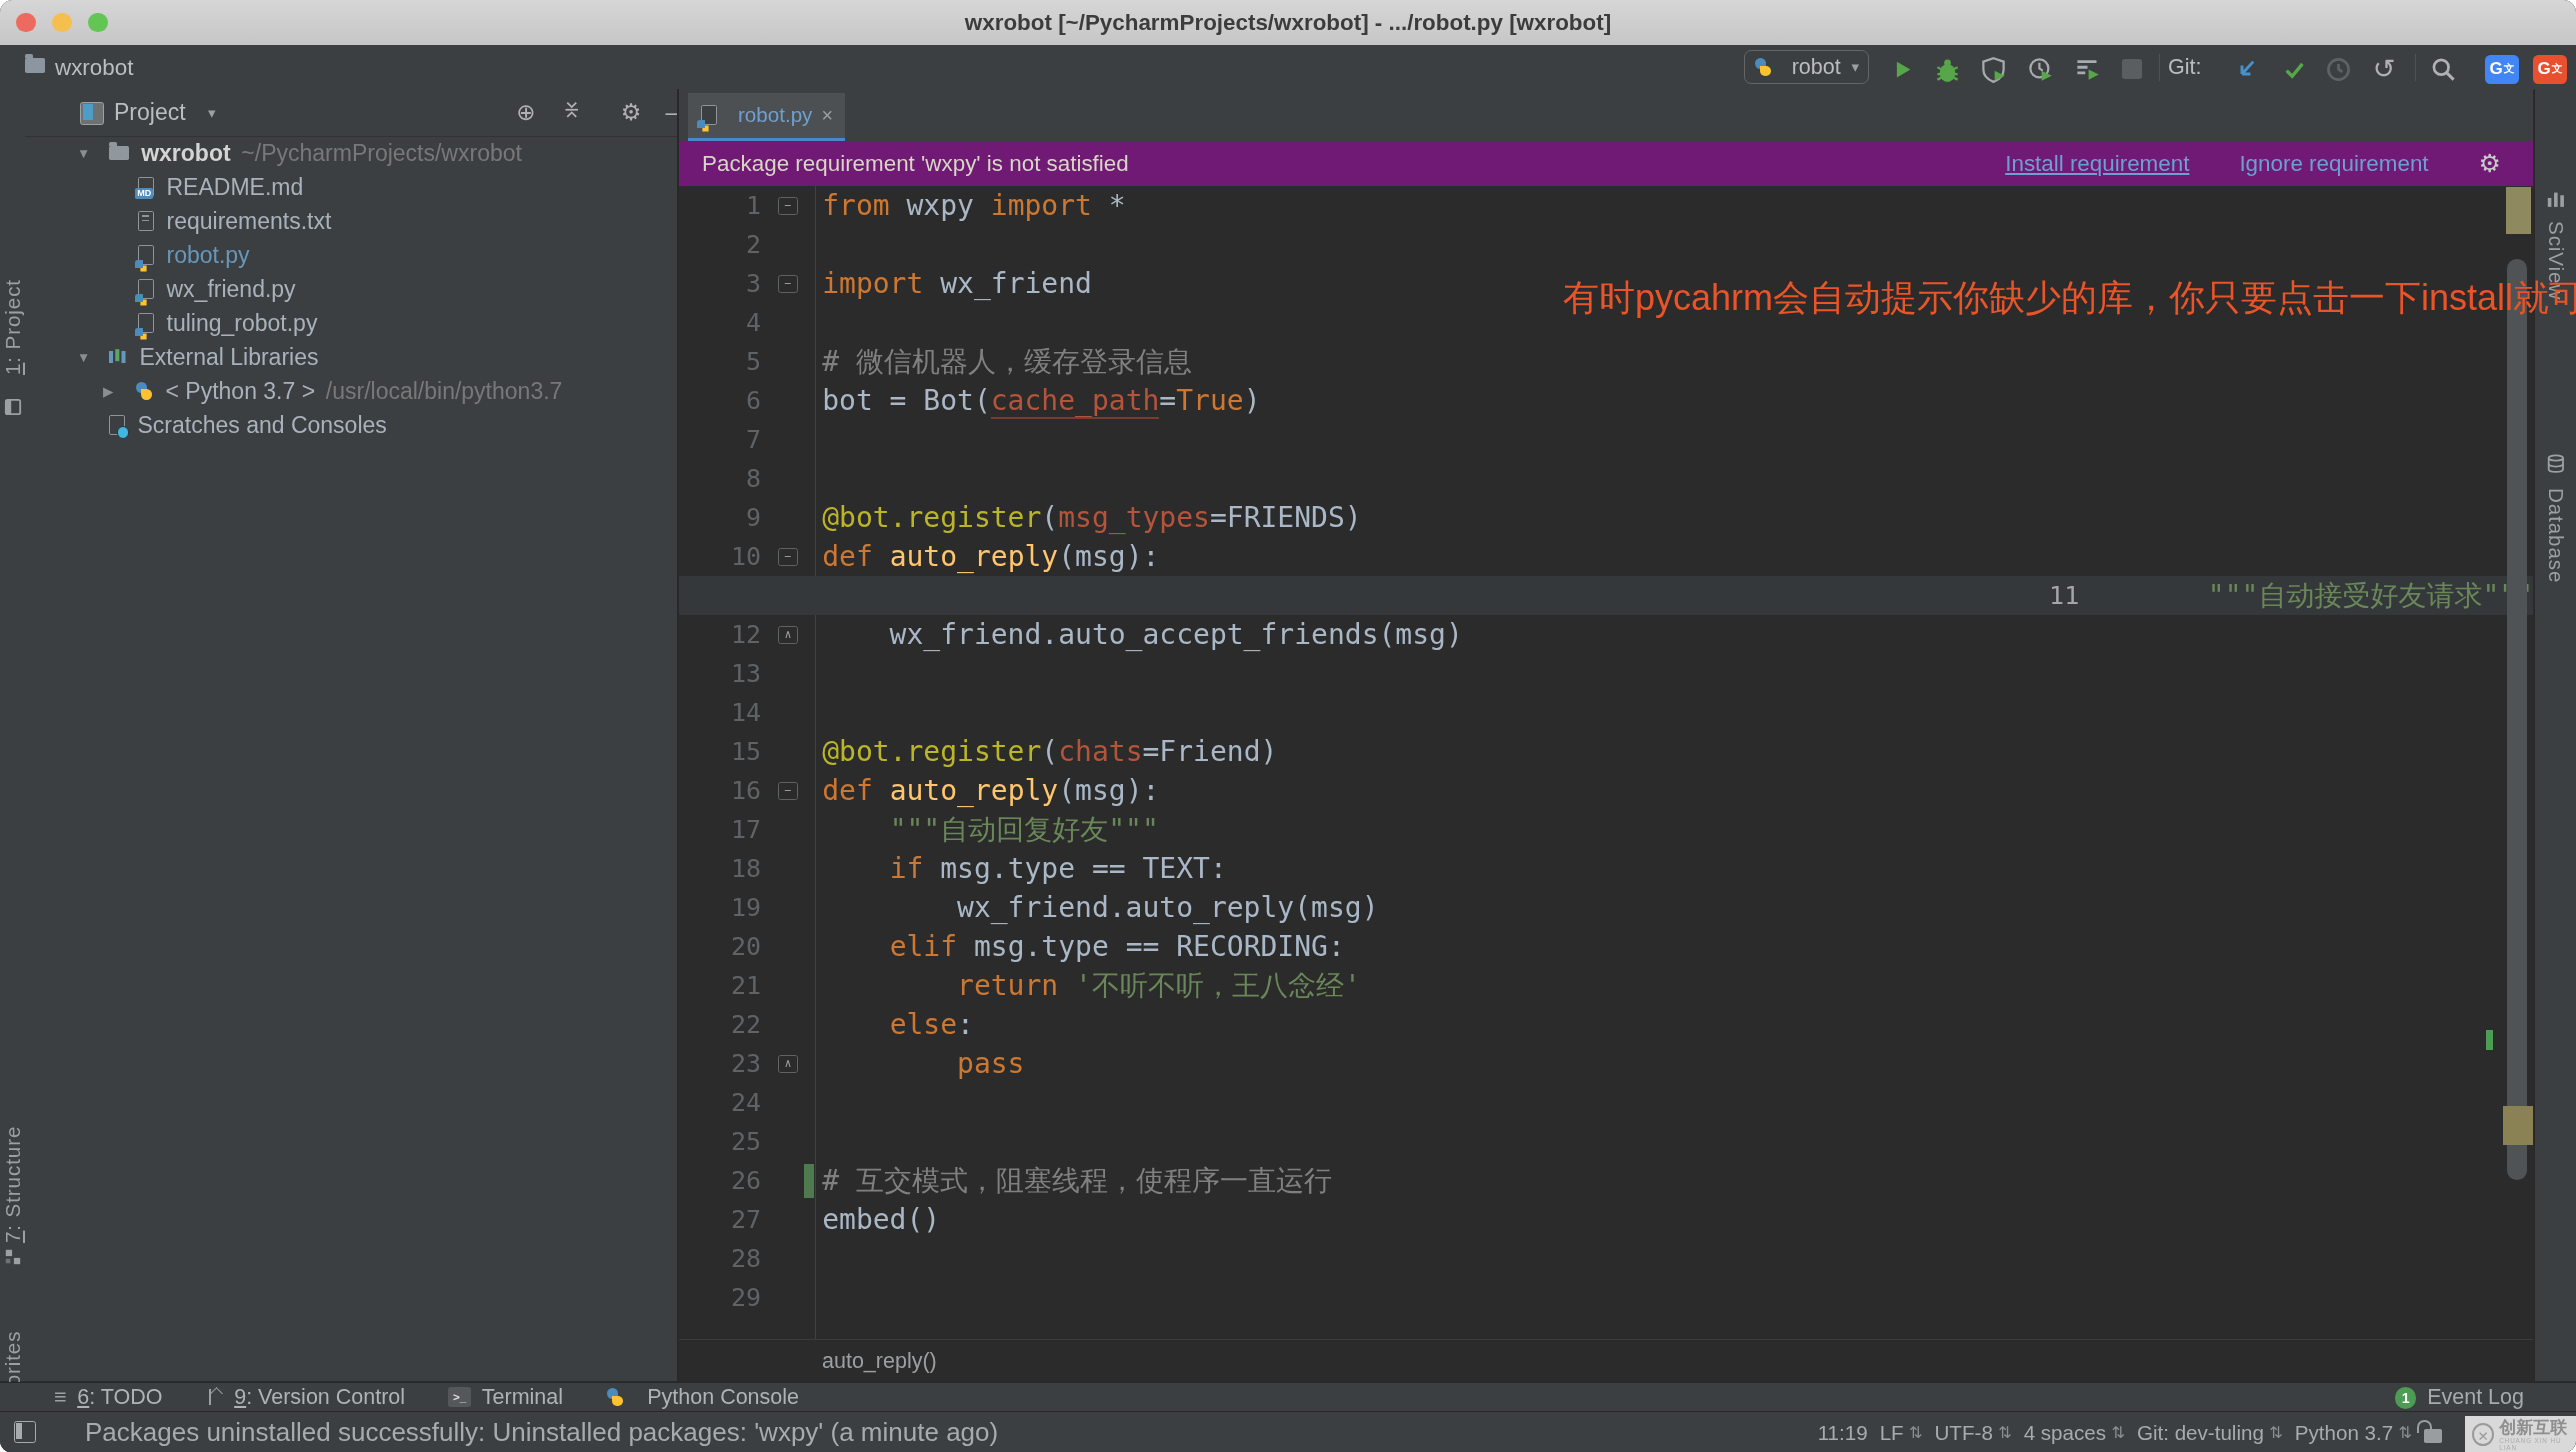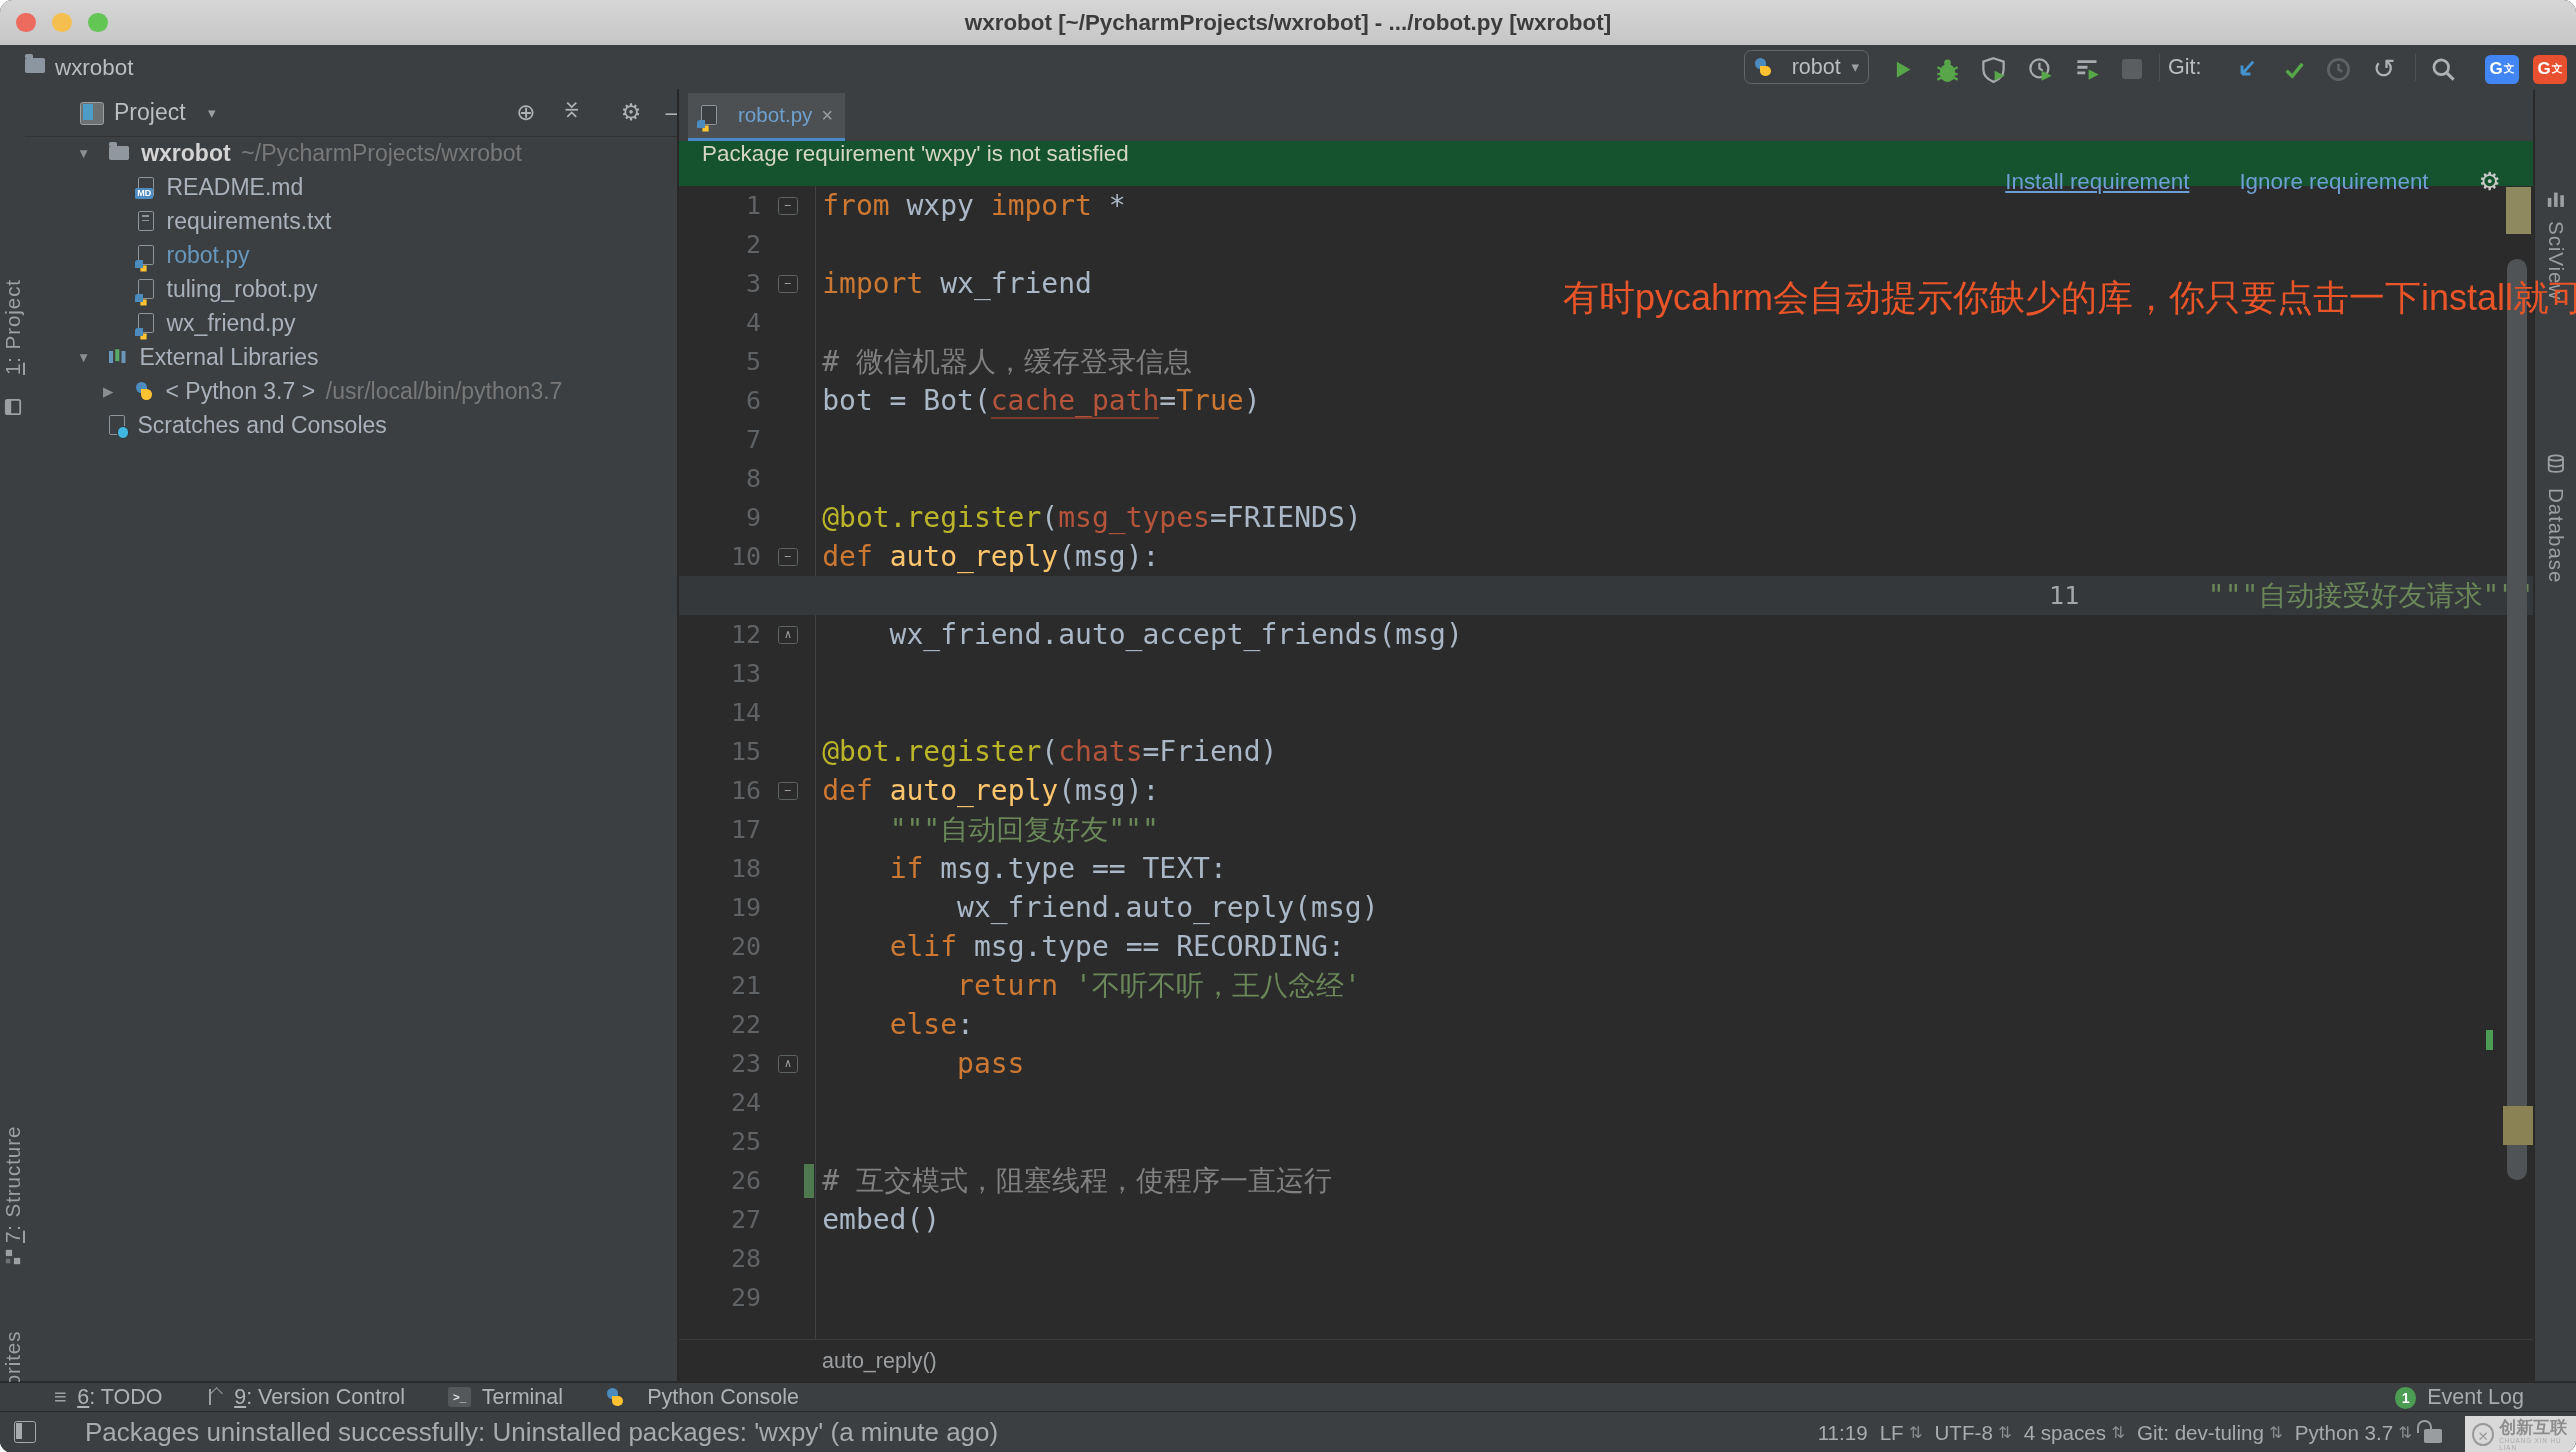--- a/index.html
+++ b/index.html
@@ -72,21 +72,21 @@
   .i-pylogo::before{content:"";position:absolute;left:0.9px;top:0;width:10.7px;height:10.7px;background:#4B8BBE;border-radius:5.4px 5.4px 0 5.4px;}
   .i-pylogo::after{content:"";position:absolute;right:0.9px;bottom:0;width:10.7px;height:10.7px;background:#FFC331;border-radius:0 5.4px 5.4px 5.4px;}
 
   
   .splitter{position:absolute;left:677px;top:0;width:1.8px;height:1292px;background:#282828;}
   .editor{position:absolute;left:679px;top:0;width:1854px;height:1292px;background:#2B2B2B;}
   .tabbar{position:absolute;left:0;top:0;width:100%;height:52px;background:#3C3F41;border-bottom:0.9px solid #282828;}
   .tab{position:absolute;left:9px;top:3.6px;height:48px;background:#4C5052;display:flex;align-items:center;padding:0 12.5px;gap:9px;border-bottom:3.6px solid #4A88C7;box-sizing:border-box;}
   .tab-label{color:#6FA0CF;font-size:20.6px;}
   .tab-close{color:#9DA0A3;font-size:19.7px;}
-  .banner{position:absolute;left:0;top:52px;width:100%;height:45px;background:#14532d;display:flex;flex-direction:column;}
+  .banner{position:absolute;left:0;top:52px;width:100%;height:45px;background:#701a75;display:flex;align-items:center;}
   .banner-text{color:#D6D6C4;font-size:22.4px;margin-left:23px;}
   .banner-actions{margin-left:auto;display:flex;align-items:center;gap:50px;margin-right:32px;}
   .banner-link{color:#6E9ED4;font-size:22.4px;}
   .lnk-u{text-decoration:underline;}
   .banner-gear{color:#C9C9C9;font-size:25px;}
 
   .code-area{position:absolute;left:0;top:97px;width:100%;height:1153px;font-family:"DejaVu Sans Mono","Liberation Mono",monospace;}
   .code-area::before{content:"";position:absolute;left:136px;top:0;bottom:0;width:0.9px;background:#3F4245;}
   .code-line{position:relative;height:39px;display:flex;align-items:center;}
   .code-line.current{background:#35383A;justify-content:flex-end;}
@@ -296,26 +296,26 @@
             <span class="tree-label">requirements.txt</span>
           </div>
           <div class="tree-row" style="padding-left: 81px;">
             <span class="tree-arrow"></span>
             <span class="ticon i-py"></span>
             <span class="tree-label blue">robot.py</span>
           </div>
           <div class="tree-row" style="padding-left: 81px;">
             <span class="tree-arrow"></span>
             <span class="ticon i-py"></span>
-            <span class="tree-label">tuling_robot.py</span>
+            <span class="tree-label">wx_friend.py</span>
           </div>
           <div class="tree-row" style="padding-left: 81px;">
             <span class="tree-arrow"></span>
             <span class="ticon i-py"></span>
-            <span class="tree-label">wx_friend.py</span>
+            <span class="tree-label">tuling_robot.py</span>
           </div>
           <div class="tree-row" style="padding-left: 52px;">
             <span class="tree-arrow">▼</span>
             <span class="ticon i-lib"></span>
             <span class="tree-label">External Libraries</span>
           </div>
           <div class="tree-row" style="padding-left: 78px;">
             <span class="tree-arrow">▶</span>
             <span class="ticon i-pylogo"></span>
             <span class="tree-label">&lt; Python 3.7 &gt;</span>

